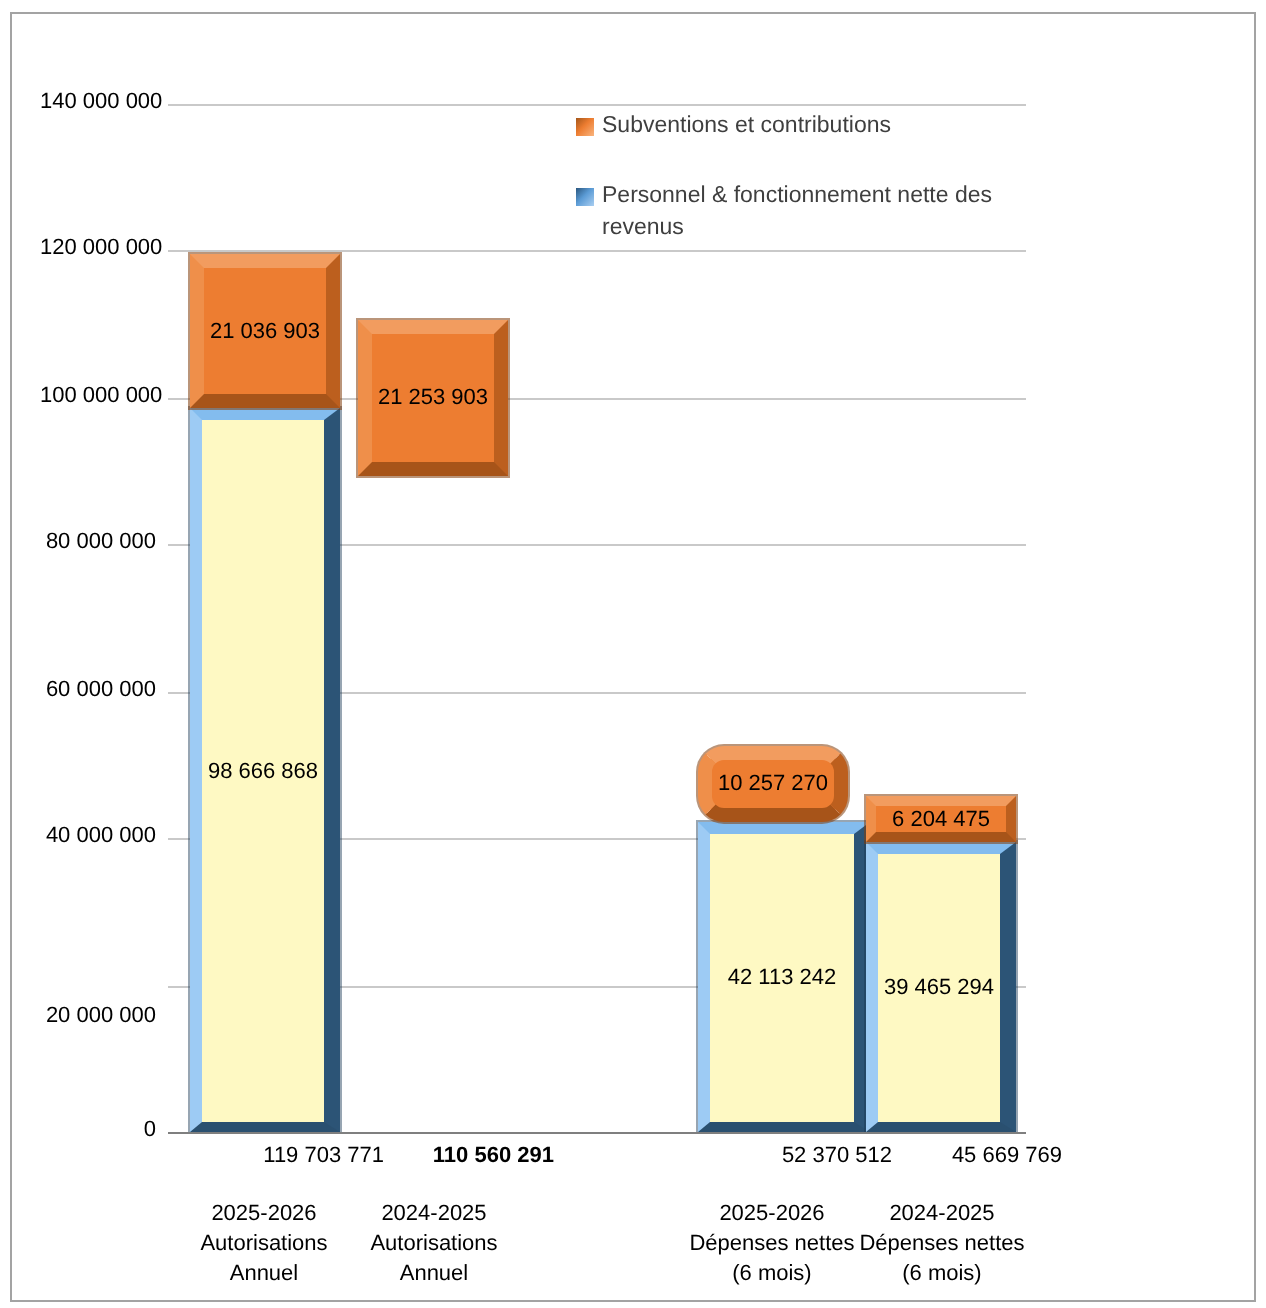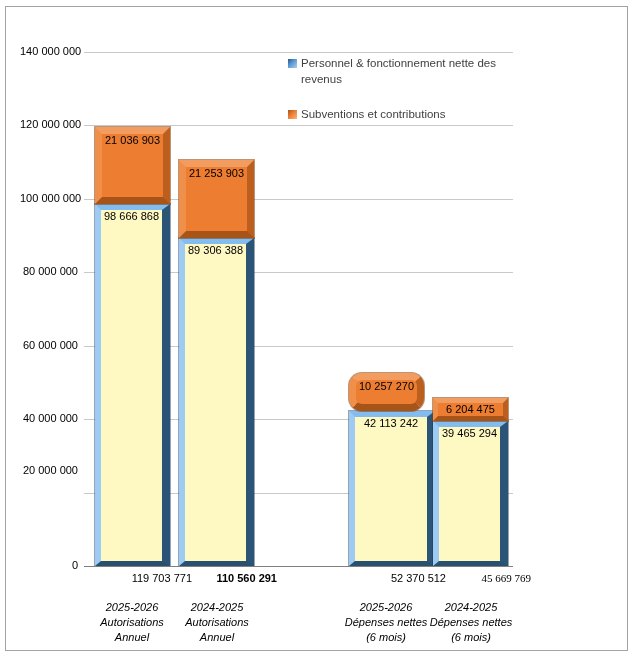--- a/index.html
+++ b/index.html
@@ -24,21 +24,21 @@
   .legend-label  { font-size:11.5px; line-height:16px; color:#3f3f3f; width:214px; }
 
   .gridline { position:absolute; left:84px; width:429px; height:1px; background:#c9c9c9; }
   .gridline.axis0 { background:#7f7f7f; z-index:5; }
   .ytick {
     position:absolute; left:0; width:78px; text-align:right;
     font-size:11px; color:#000; white-space:nowrap;padding-left:20px;
   }
   .seg {
     position:absolute; border-style:solid;
-    display:flex; justify-content:center; z-index:2;
+    display:flex; align-items:center; justify-content:center; z-index:2;
   }
   .seg-blue {
     background:#fef9c3;
     border-width:6px 8px 5px 6px;
     border-color:#83bcee #2c5476 #2a5070 #9dcbf4;
     box-shadow:0 0 0 1px rgba(25,55,85,.45);
   }
   .seg-orange {
     background:#ED7D31;
     border-color:#f29c5f #bc5f1e #a75419 #ef8f4a;
@@ -47,44 +47,44 @@
   }
   .seg-label { font-size:11px; color:#000; white-space:nowrap; }
   .total-label {
     position:absolute; top:572px; width:120px; text-align:right;
     font-size:11px; color:#000; white-space:nowrap;
   }
   .cat-label {
     position:absolute; top:600px; width:130px; text-align:center;
     font-size:11px; line-height:15px; color:#000;
   }
-  .cat-line { white-space:nowrap;font-style:italic; }
+  .cat-line { white-space:nowrap; }
 </style>
 </head>
 <body>
 
 <div class="canvas">
   <div class="frame"></div>
 
   <div class="legend">
     <div class="legend-item">
+      <span class="swatch swatch-orange"></span>
+      <span class="legend-label">Subventions et contributions</span>
+    </div>
+    <div class="legend-item">
       <span class="swatch swatch-blue"></span>
       <span class="legend-label">Personnel &amp; fonctionnement nette des revenus</span>
-    </div>
-    <div class="legend-item">
-      <span class="swatch swatch-orange"></span>
-      <span class="legend-label">Subventions et contributions</span>
     </div>
   </div>
 
   <div id="plot"></div>
 <div class="gridline axis0" style="top: 566px;"></div>
     <div class="ytick" style="top: 559px;">0</div>
     <div class="gridline" style="top: 493px;"></div>
-    <div class="ytick" style="top: 464px;">20 000 000</div>
+    <div class="ytick" style="top: 502px;">20 000 000</div>
     <div class="gridline" style="top: 419px;"></div>
     <div class="ytick" style="top: 412px;">40 000 000</div>
     <div class="gridline" style="top: 346px;"></div>
     <div class="ytick" style="top: 339px;">60 000 000</div>
     <div class="gridline" style="top: 272px;"></div>
     <div class="ytick" style="top: 265px;">80 000 000</div>
     <div class="gridline" style="top: 199px;"></div>
     <div class="ytick" style="top: 192px;">100 000 000</div>
     <div class="gridline" style="top: 125px;"></div>
     <div class="ytick" style="top: 118px;">120 000 000</div>
@@ -94,23 +94,20 @@
       <div class="seg-label">98 666 868</div>
     </div>
     <div class="seg seg-orange" style="left: 95px; top: 127px; width: 75px; height: 77px; border-width: 7px;">
       <div class="seg-label">21 036 903</div>
     </div>
     <div class="total-label" style="left: 72px;">119 703 771</div>
     <div class="cat-label" style="left: 67px;">
       <div class="cat-line">2025-2026</div>
       <div class="cat-line">Autorisations</div>
       <div class="cat-line">Annuel</div>
-    </div>
-    <div class="seg seg-blue" style="left: 179px; top: 238px; width: 75px; height: 328px;">
-      <div class="seg-label">89 306 388</div>
     </div>
     <div class="seg seg-orange" style="left: 179px; top: 160px; width: 75px; height: 78px; border-width: 7px;">
       <div class="seg-label">21 253 903</div>
     </div>
     <div class="total-label" style="left: 157px; font-weight: bold;">110 560 291</div>
     <div class="cat-label" style="left: 152px;">
       <div class="cat-line">2024-2025</div>
       <div class="cat-line">Autorisations</div>
       <div class="cat-line">Annuel</div>
     </div>
@@ -125,19 +122,19 @@
       <div class="cat-line">2025-2026</div>
       <div class="cat-line">Dépenses nettes</div>
       <div class="cat-line">(6 mois)</div>
     </div>
     <div class="seg seg-blue" style="left: 433px; top: 421px; width: 75px; height: 145px;">
       <div class="seg-label">39 465 294</div>
     </div>
     <div class="seg seg-orange" style="left: 433px; top: 398px; width: 75px; height: 23px; border-width: 5px;">
       <div class="seg-label">6 204 475</div>
     </div>
-    <div class="total-label" style="left: 411px; font-family: Liberation Serif, serif;">45 669 769</div>
+    <div class="total-label" style="left: 411px;">45 669 769</div>
     <div class="cat-label" style="left: 406px;">
       <div class="cat-line">2024-2025</div>
       <div class="cat-line">Dépenses nettes</div>
       <div class="cat-line">(6 mois)</div>
     </div>
   </div>
 
 </body></html>

